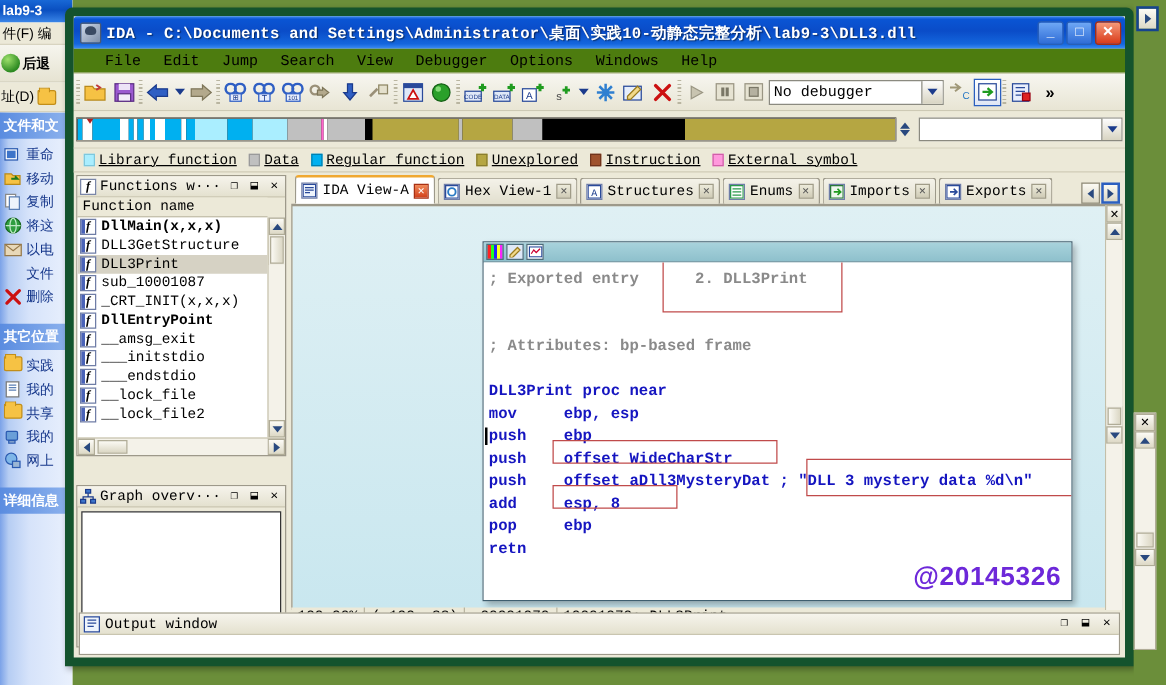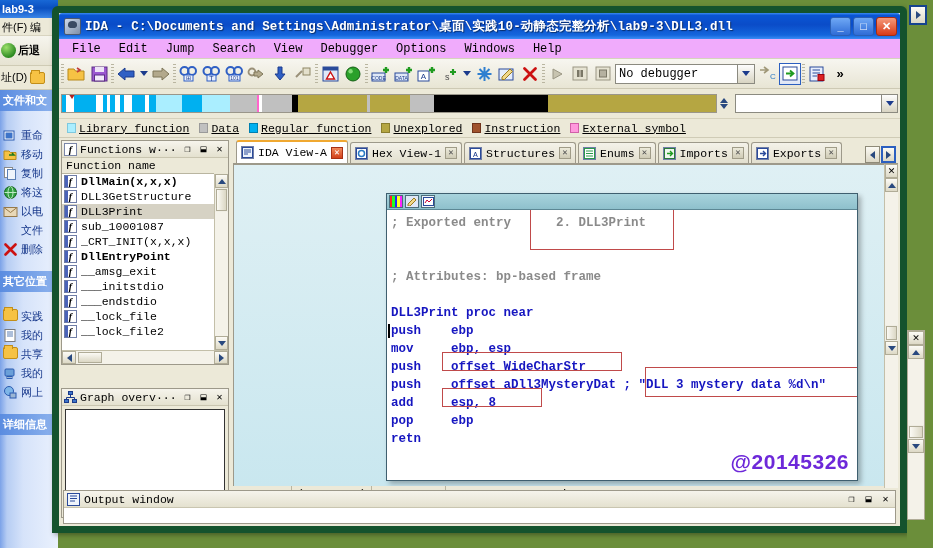--- a/index.html
+++ b/index.html
@@ -53,21 +53,21 @@
   .bg-ex-body {
     position: absolute; left: 0; top: 90px; bottom: 0; width: 58px;
     background: linear-gradient(to right,#7ba2e8,#b6cdf3 12%,#d6e3fa 40%,#eaf1fd);
     overflow: hidden;
   }
   .task-head {
     background: linear-gradient(to right,#5a8ce0,#8fb4ee);
     color: #fff; font-weight: bold; font-size: 11px; padding: 3px 3px;
     white-space: nowrap; overflow: hidden;
   }
-  .task-list { padding: 3px 0 6px 3px; margin-top: 12px; }
+  .task-list { padding: 3px 0 6px 3px; }
   .task-item {
     display: flex; align-items: flex-start; gap: 3px; padding: 2px 0;
     white-space: nowrap; color: #15368a; font-size: 11px; overflow: hidden;
   }
   .task-item .t { overflow: hidden; }
   .mini-ico { width: 15px; height: 15px; flex: 0 0 auto; position: relative; }
   .sep-gap { height: 6px; }
 
   
   .ida-window {
@@ -97,22 +97,22 @@
   .win-btns { display: flex; gap: 2px; flex: 0 0 auto; }
   .win-btn {
     width: 21px; height: 19px; border-radius: 3px; border: 1px solid #2a5fb5;
     background: linear-gradient(to bottom,#6fa8f5,#2f6cd6);
     color: #fff; font-size: 11px; font-weight: bold; line-height: 17px; text-align: center;
     cursor: pointer;
   }
   .win-btn.close { background: linear-gradient(to bottom,#f59a7a,#d93a18); border-color: #a82d11; }
 
   .ida-menubar {
-    height: 20px; background: #f0abfc; display: flex; align-items: center;
-    padding-left: 4px; gap: 0; border-bottom: 1px solid #d6d2bd;
+    height: 20px; background: #4d7c0f; display: flex; align-items: center;
+    padding-left: 16px; gap: 0; border-bottom: 1px solid #d6d2bd;
   }
   .menu-item {
     font-family: "Liberation Mono", monospace; font-size: 12px; color: #000;
     padding: 2px 9px; cursor: default; white-space: nowrap;
   }
 
   .ida-toolbar {
     height: 30px; background: linear-gradient(to bottom,#f7f6f0,#e8e5d4);
     border-bottom: 1px solid #cdc9b4; display: flex; align-items: center;
     gap: 1px; padding: 0 2px; overflow: hidden;
@@ -928,22 +928,22 @@
                 </svg>
             </span>
           </div>
           <div class="disasm-body">
             <div class="dline"><span class="cmt">; Exported entry      2. DLL3Print</span></div>
             <div class="dline"><span></span></div>
             <div class="dline"><span></span></div>
             <div class="dline"><span class="cmt">; Attributes: bp-based frame</span></div>
             <div class="dline"><span></span></div>
             <div class="dline"><span>DLL3Print proc near</span></div>
+            <div class="dline"><span>mov     ebp, esp</span></div>
             <div class="dline"><span class="caret-bar"></span><span>push    ebp</span></div>
-            <div class="dline"><span>mov     ebp, esp</span></div>
             <div class="dline"><span>push    offset WideCharStr</span></div>
             <div class="dline"><span>push    offset aDll3MysteryDat ; "DLL 3 mystery data %d\n"</span></div>
             <div class="dline"><span>add     esp, 8</span></div>
             <div class="dline"><span>pop     ebp</span></div>
             <div class="dline"><span>retn</span></div>
 
             <div class="hl-box" style="left:143px;top:-2px;width:144px;height:42px;"></div>
             <div class="hl-box" style="left:55px;top:142px;width:180px;height:19px;"></div>
             <div class="hl-box" style="left:55px;top:178px;width:100px;height:19px;"></div>
             <div class="hl-box" style="left:258px;top:157px;width:258px;height:30px;"></div>

